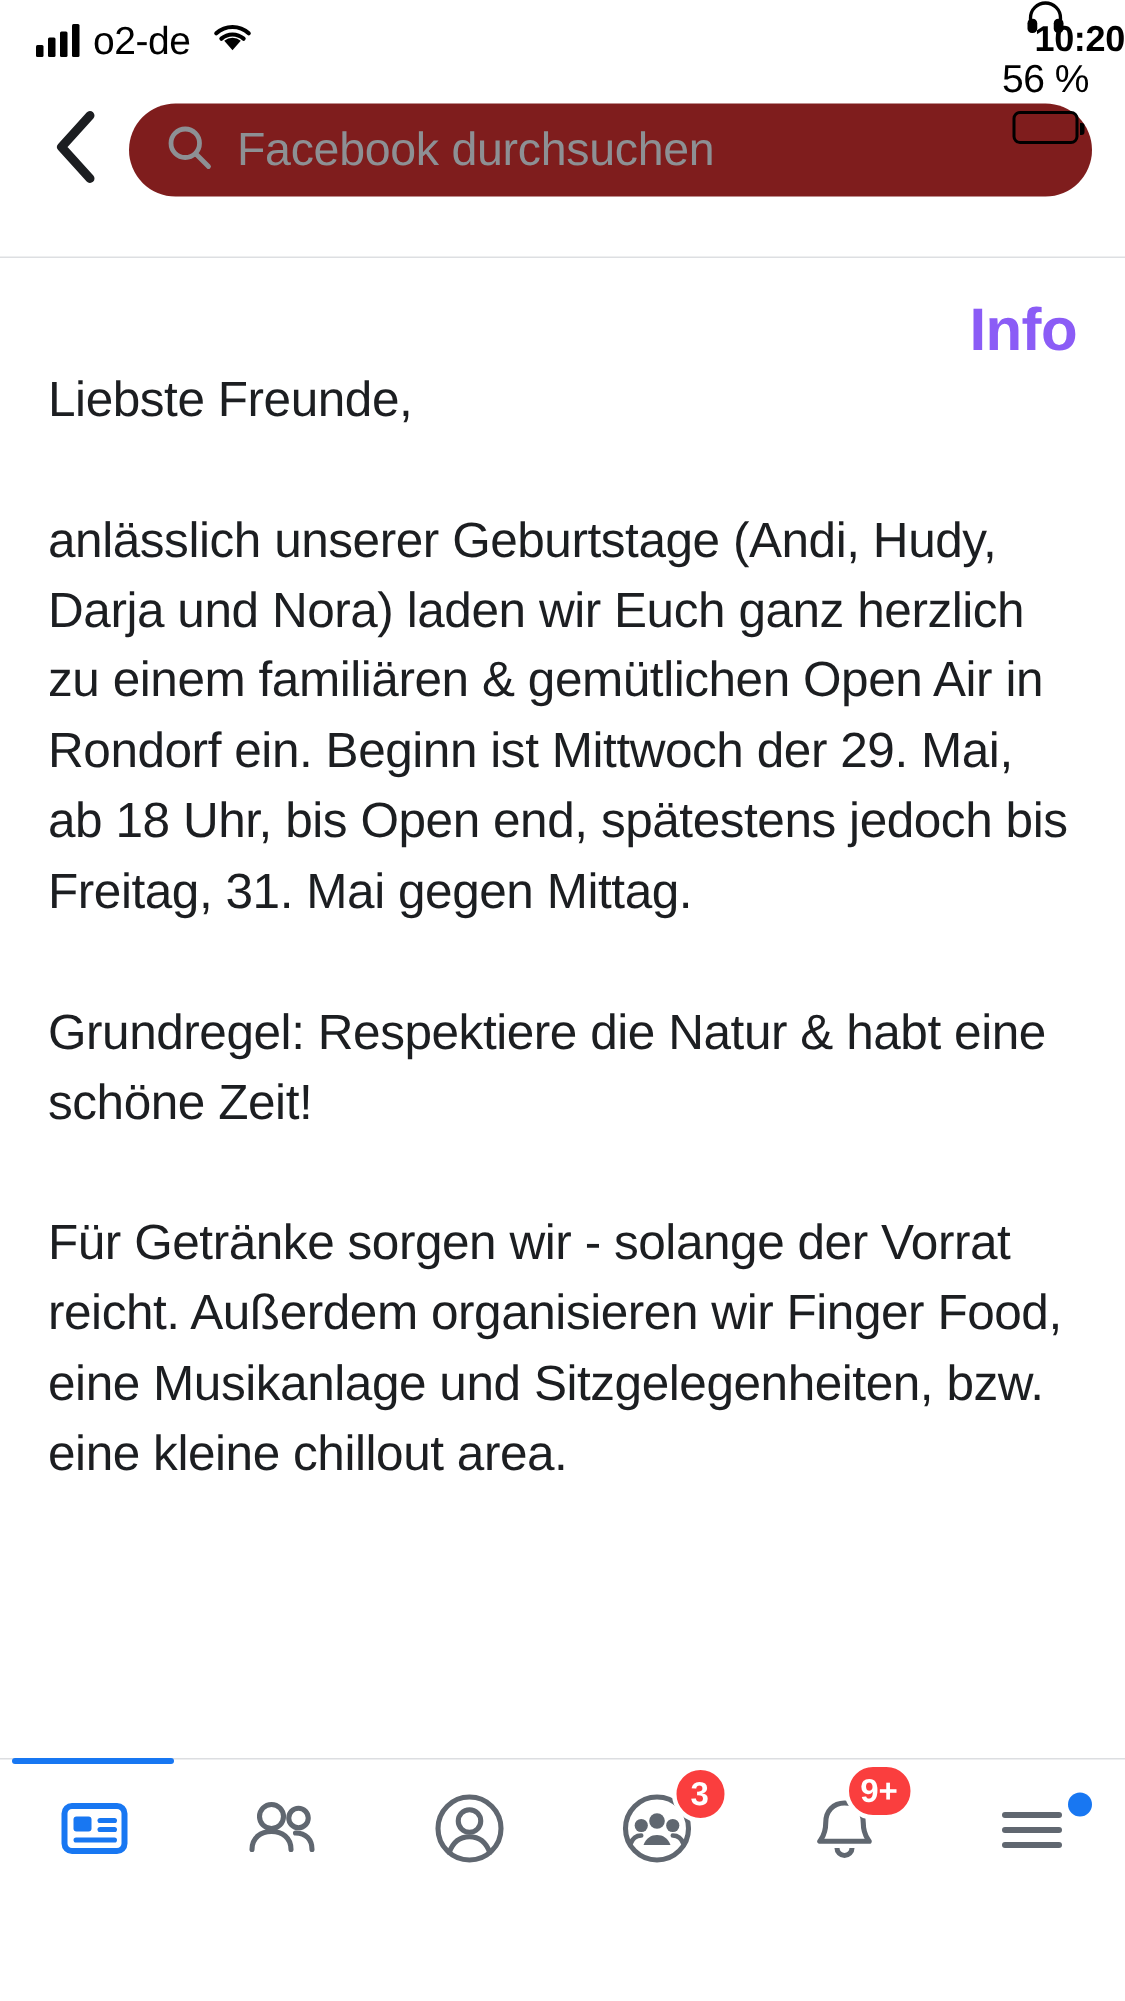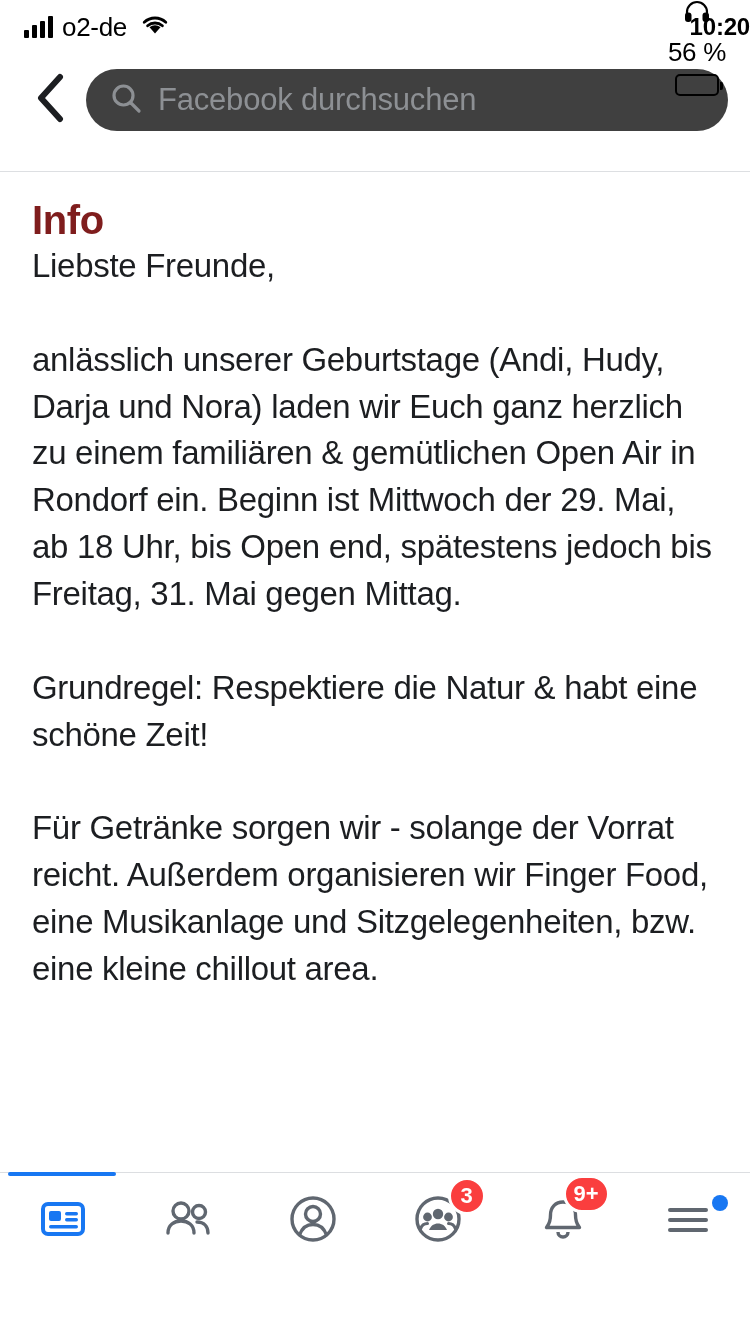--- a/index.html
+++ b/index.html
@@ -112,21 +112,21 @@
     width: 54px;
     height: 54px;
     display: flex;
     align-items: center;
     justify-content: center;
     cursor: pointer;
   }
   .search-pill {
     flex: 1;
     height: 62px;
-    background: #404040;
+    background: #7f1d1d;
     border-radius: 31px;
     display: flex;
     align-items: center;
     padding: 0 24px;
     gap: 16px;
   }
   .search-placeholder {
     font-size: 31px;
     color: #8d9094;
     letter-spacing: -0.2px;
@@ -141,23 +141,24 @@
 
   
   .content {
     flex: 1 1 auto;
     padding: 0 32px;
     overflow: hidden;
   }
   .info-title {
     font-size: 40px;
     font-weight: bold;
-    color: #7f1d1d;
+    color: #8b5cf6;
     letter-spacing: -0.4px;
     margin-top: 26px;
+    text-align: right;
   }
   .subtitle {
     font-size: 33px;
     color: #606770;
     line-height: 1.38;
     margin-top: 6px;
     letter-spacing: -0.3px;
   }
   .subtitle b { color: #4b4f56; font-weight: bold; }
   .body-text {

